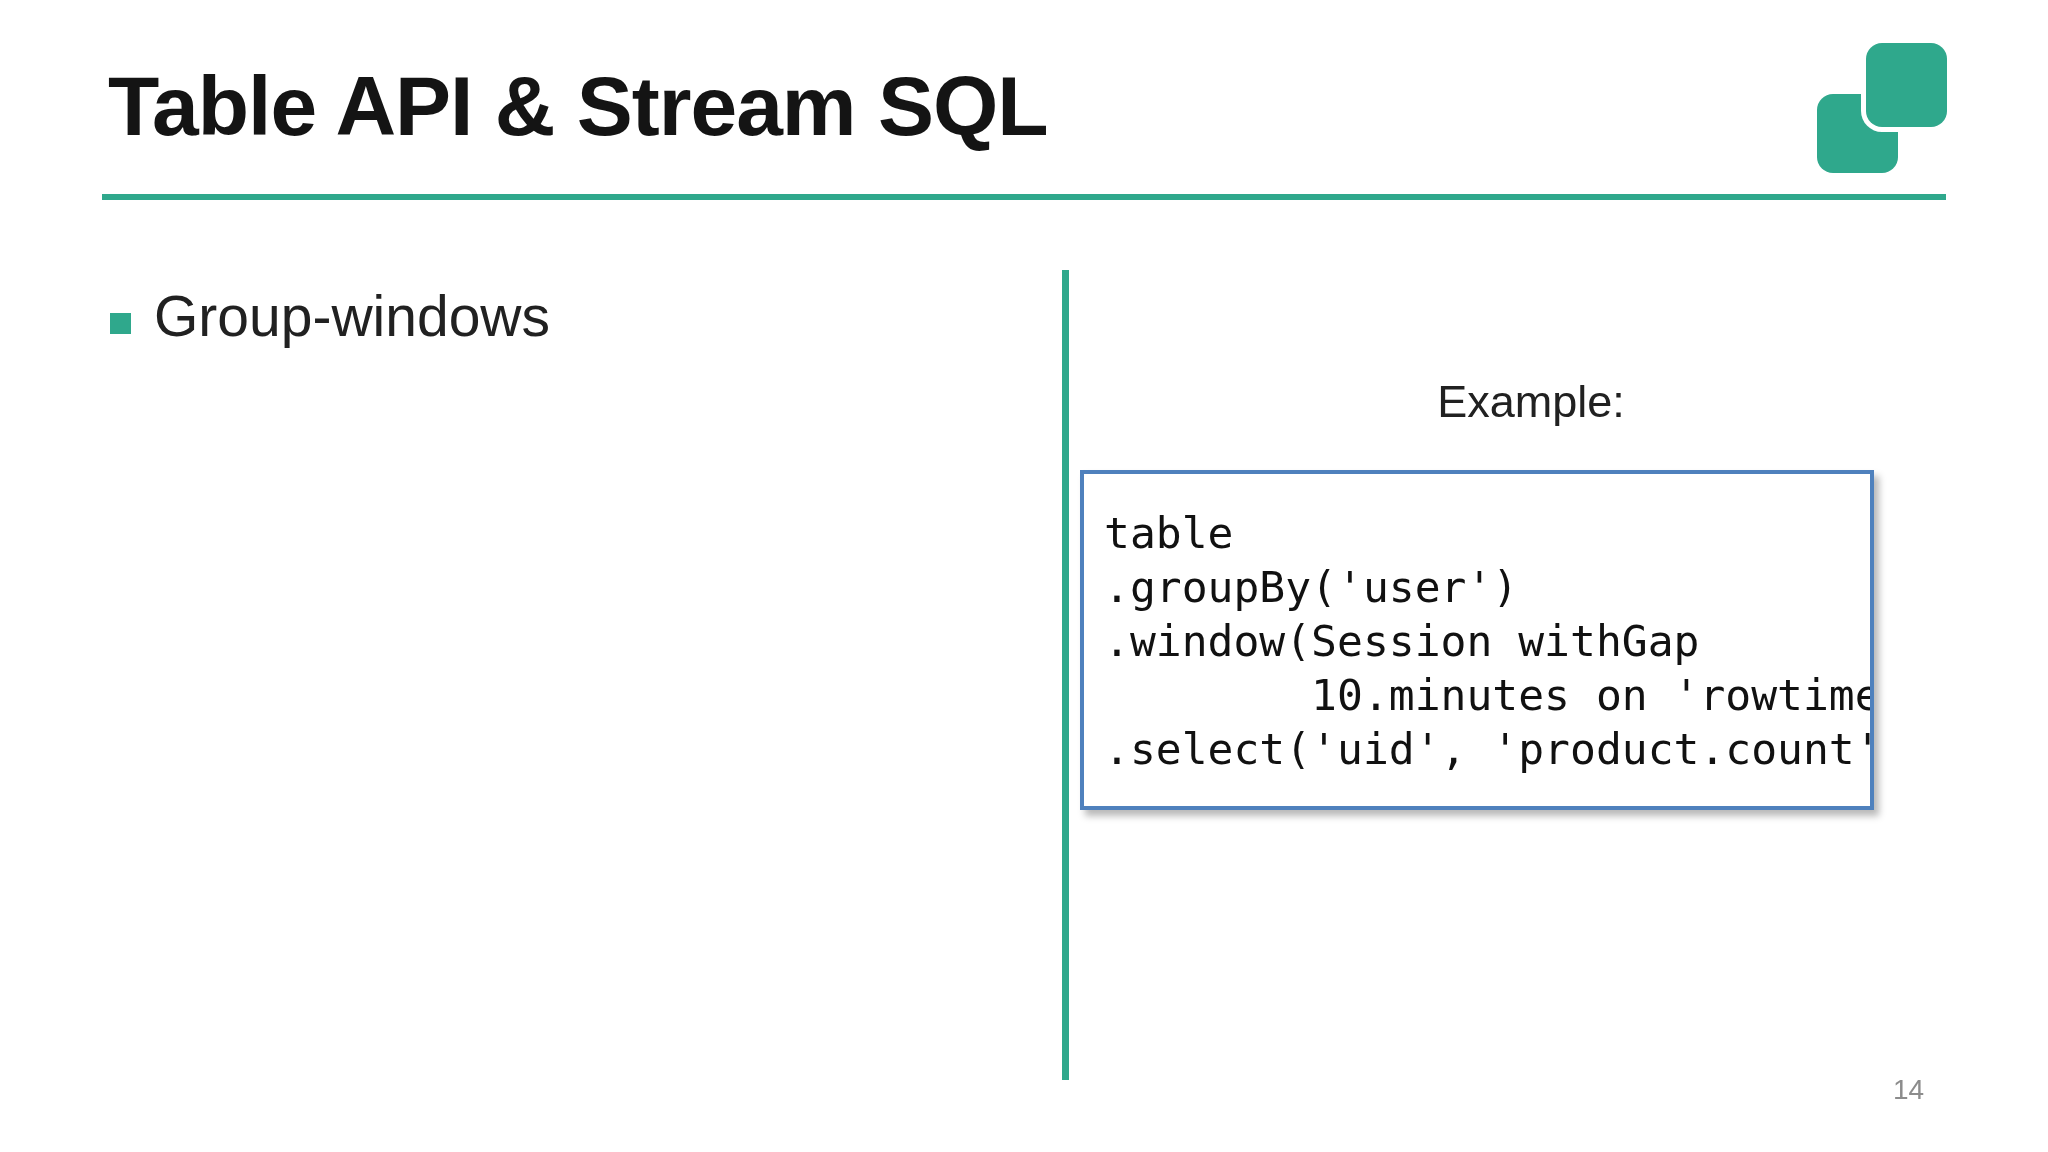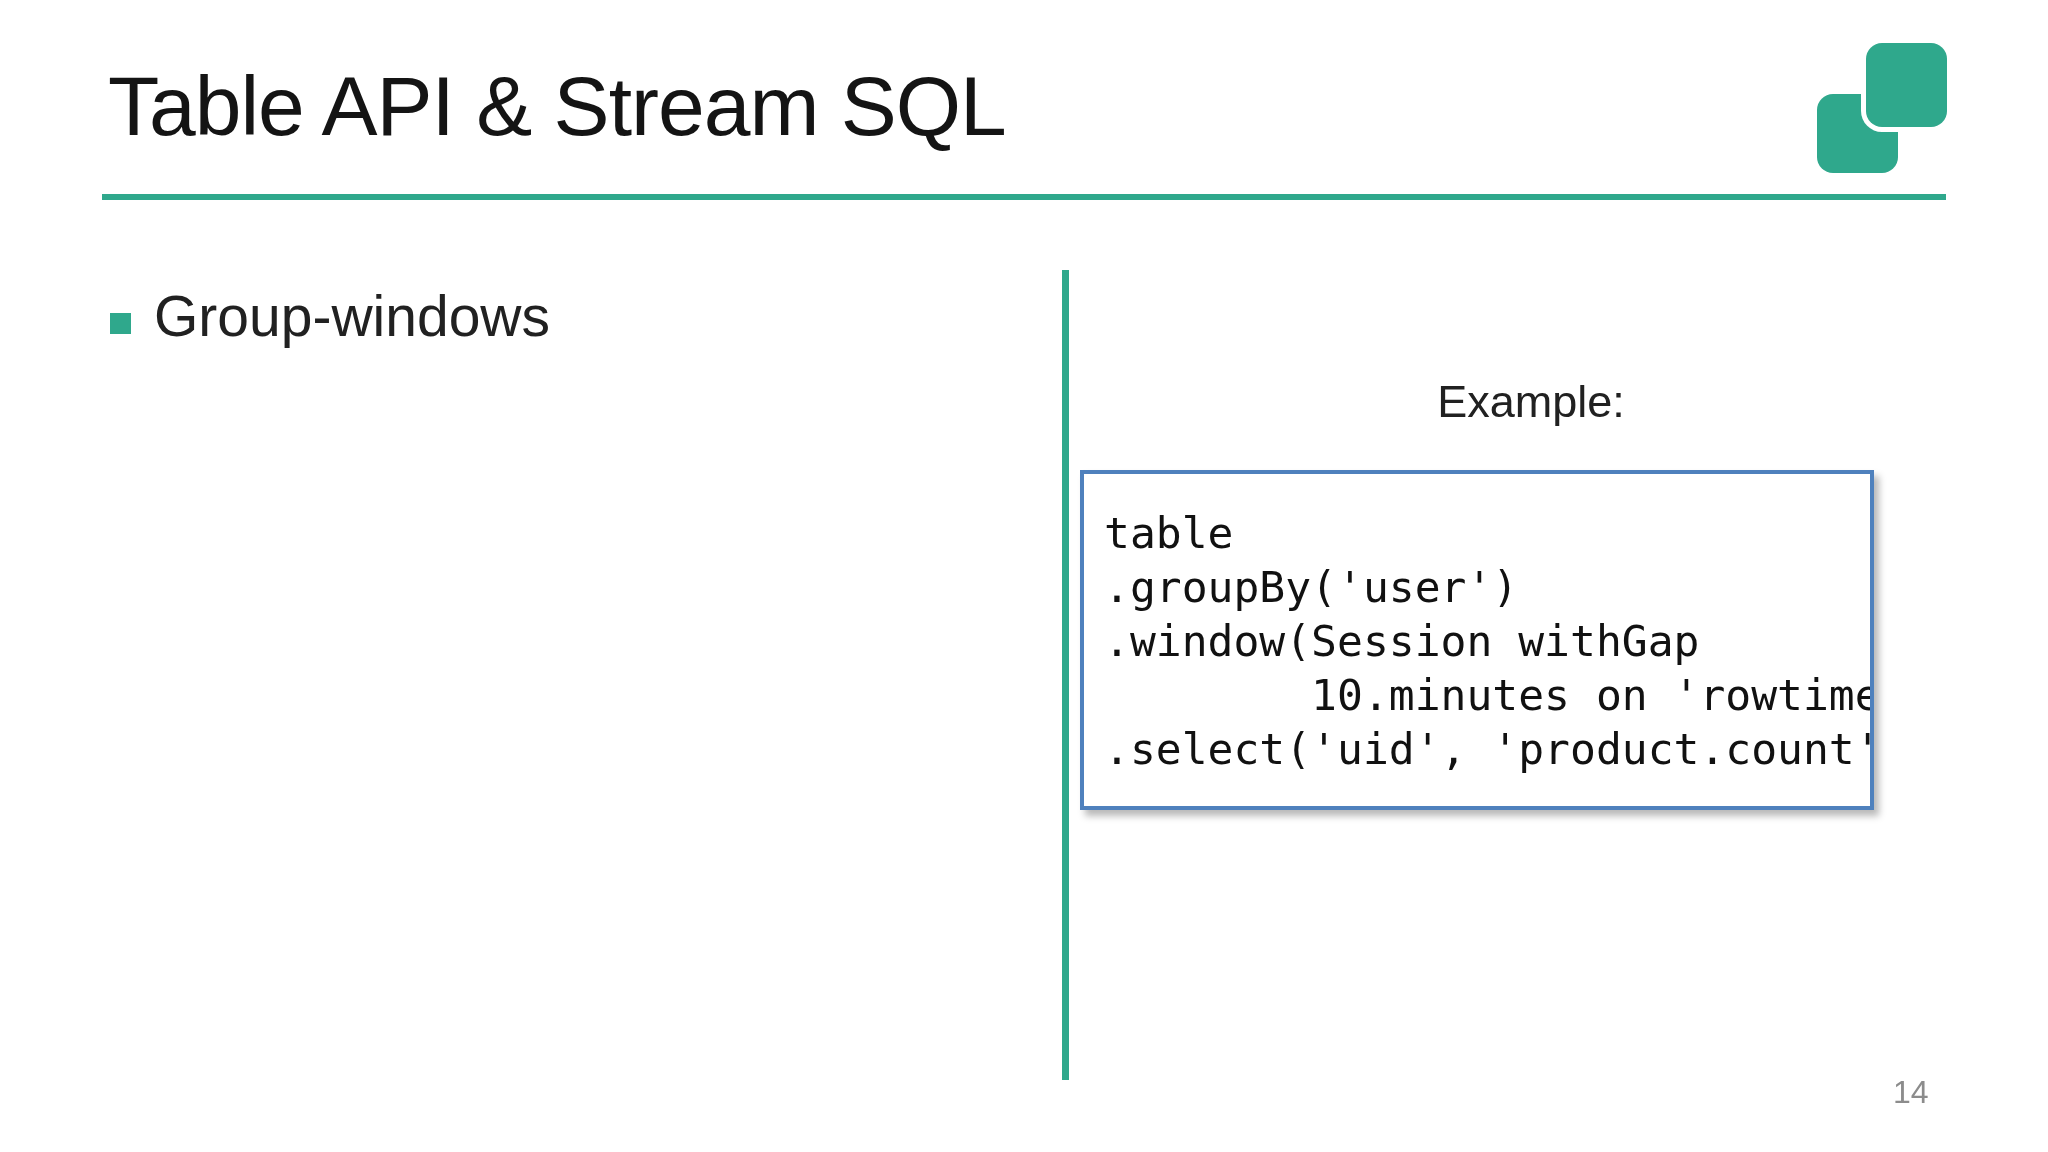--- a/index.html
+++ b/index.html
@@ -17,21 +17,21 @@
     color: #1a1a1a;
   }
 
   
   .slide-title {
     position: absolute;
     left: 108px;
     top: 64px;
     margin: 0;
     font-size: 84px;
-    font-weight: 400;
+    font-weight: 700;
     letter-spacing: -1px;
     line-height: 1;
     color: #141414;
     white-space: nowrap;
   }
   .title-rule {
     position: absolute;
     left: 102px;
     top: 194px;
     width: 1844px;
@@ -132,21 +132,21 @@
     color: #111111;
     white-space: pre;
     overflow: hidden;
   }
 
   
   .page-number {
     position: absolute;
     left: 1893px;
     top: 1076px;
-    font-size: 32px;
+    font-size: 28px;
     line-height: 1;
     color: #8C8C8C;
   }
 </style>
 </head>
 <body>
 
 <div class="slide">
 
   <h1 class="slide-title">Table API &amp; Stream SQL</h1>

